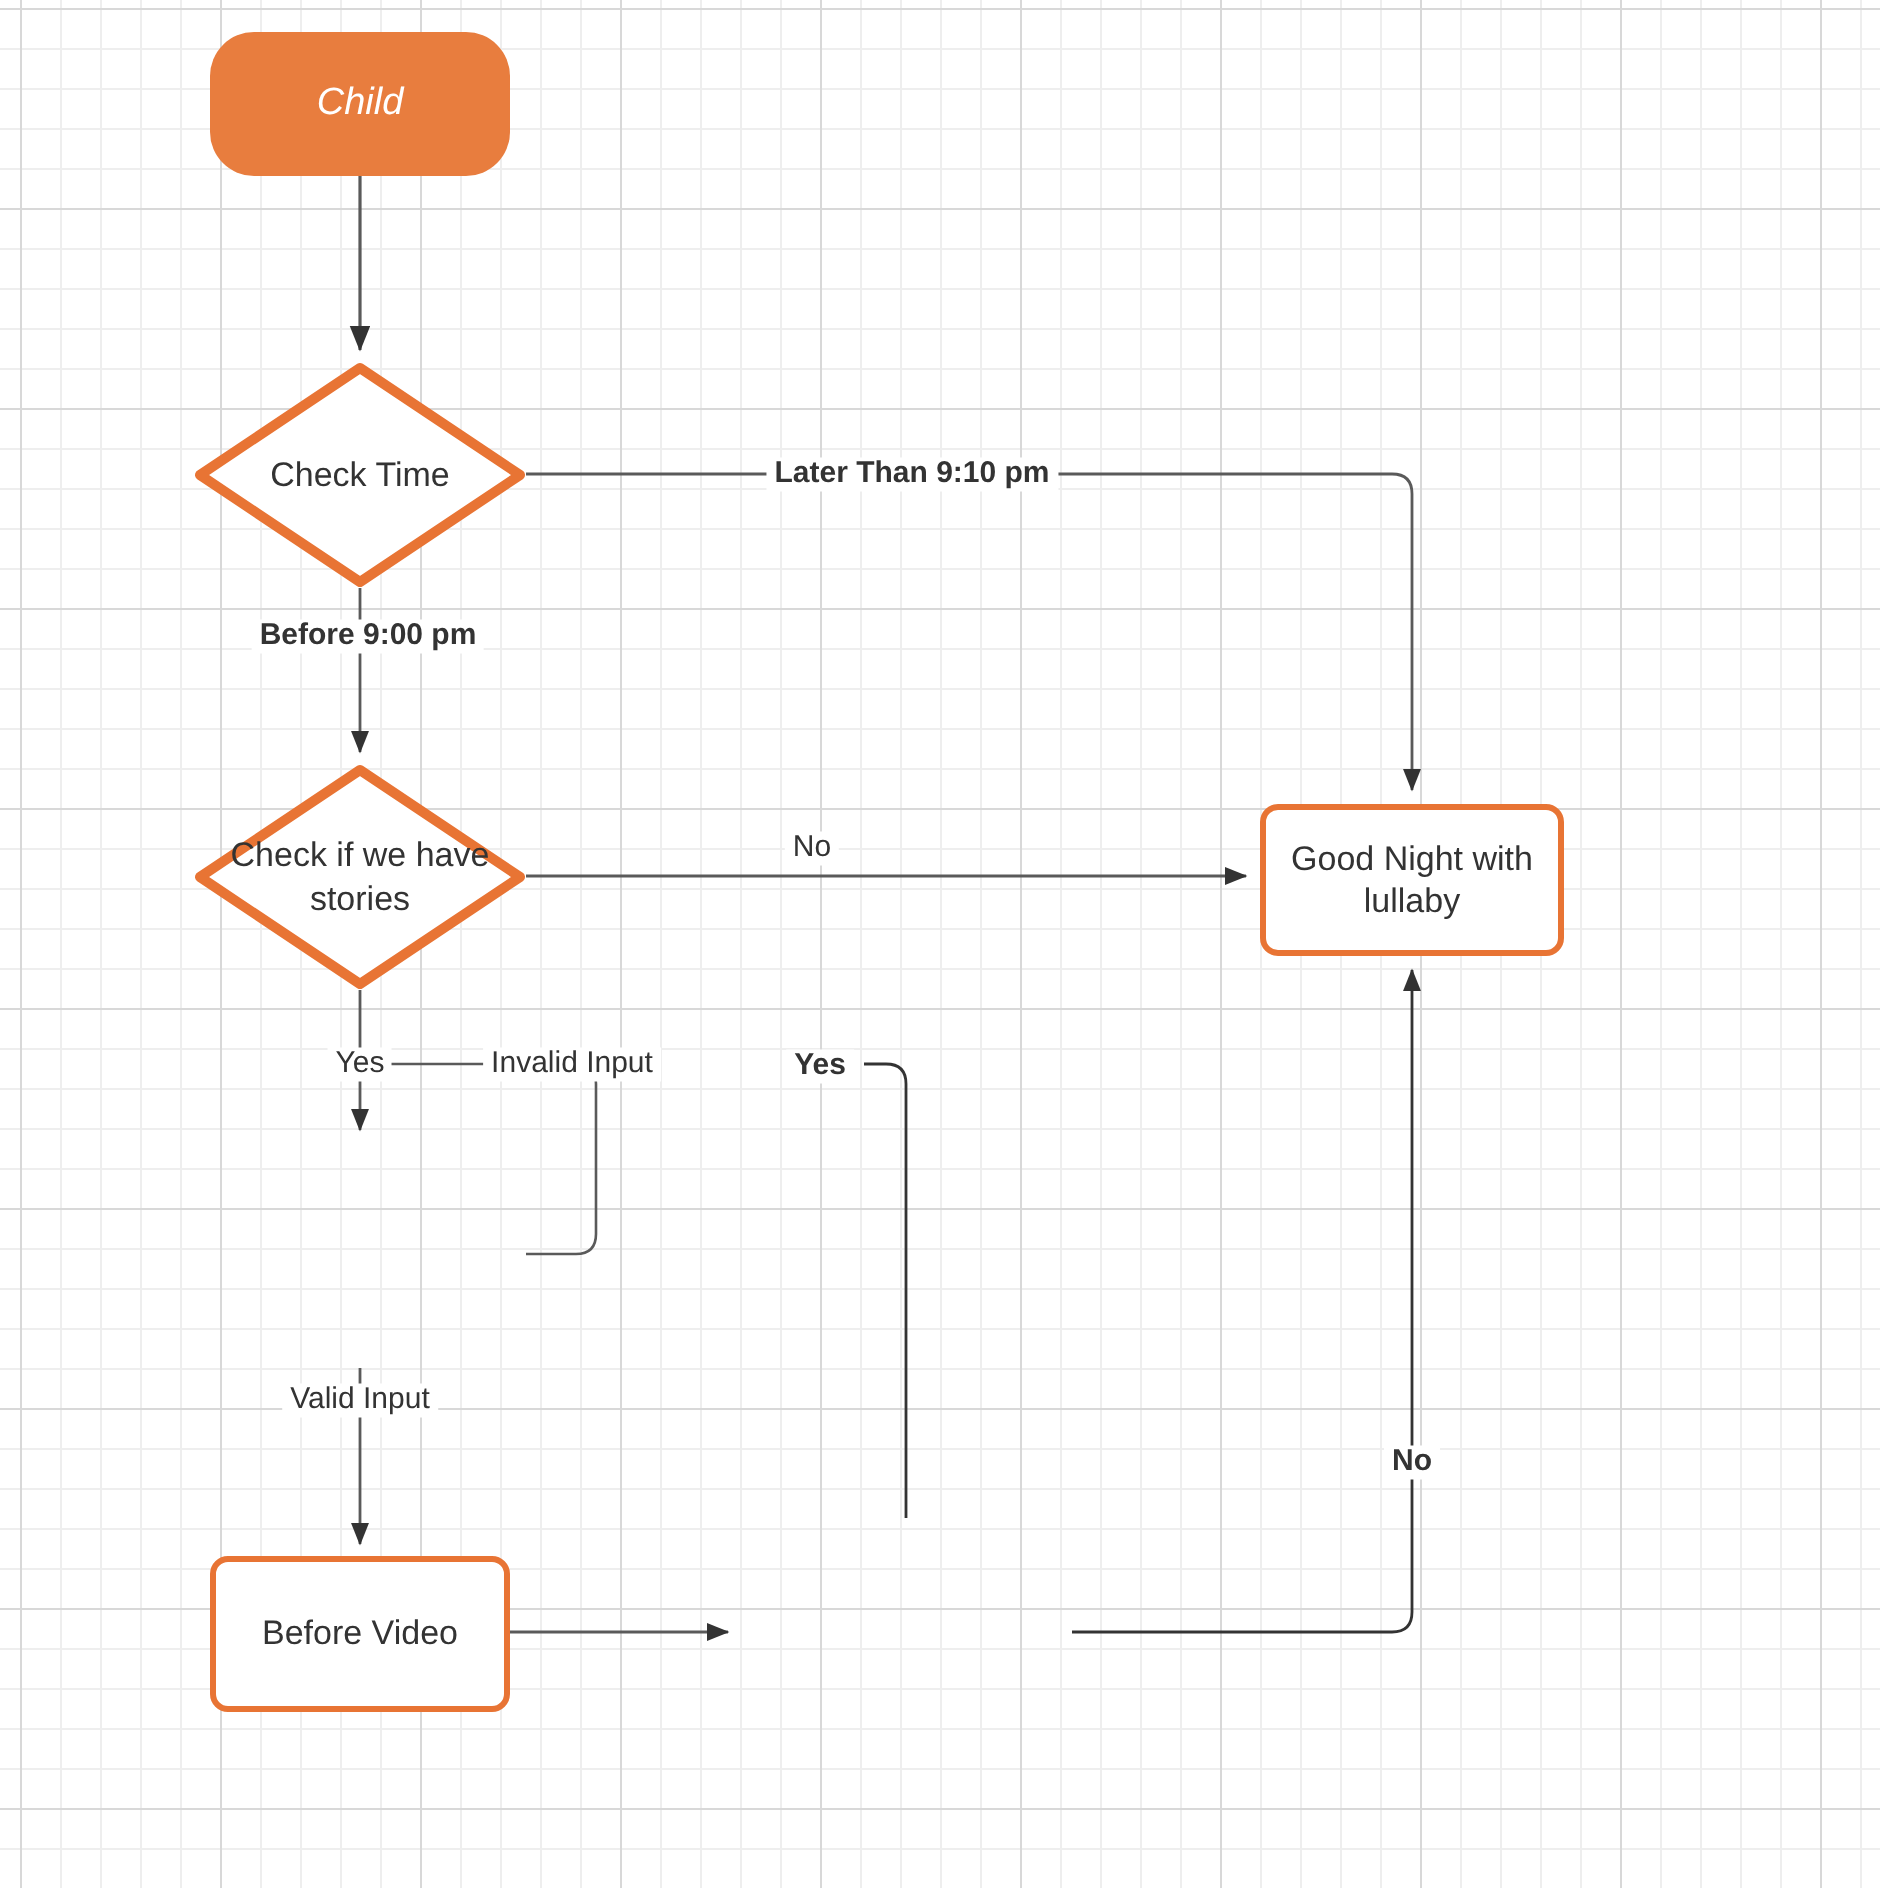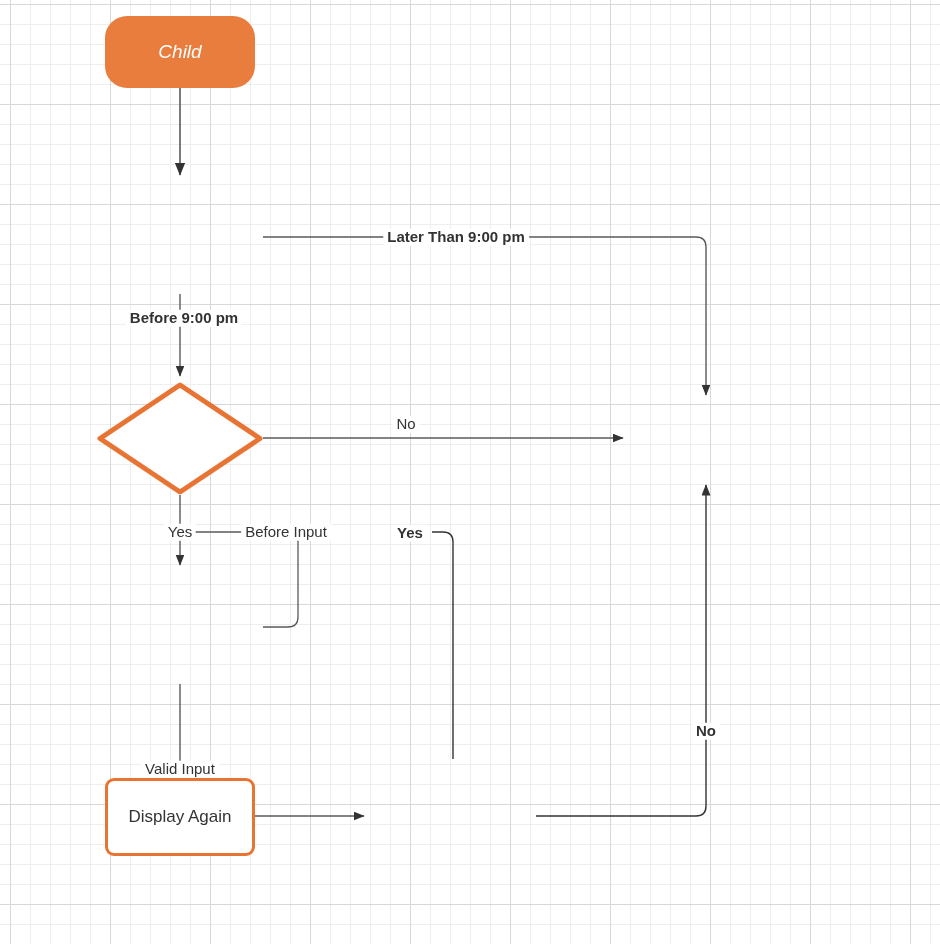--- a/index.html
+++ b/index.html
@@ -125,43 +125,59 @@
 
     <path d="M453,759 L453,542 Q453,532 443,532 L432,532" fill="none" stroke="#333333" stroke-width="1.4"></path>
 
     <path d="M536,816 L696,816 Q706,816 706,806 L706,485" fill="none" stroke="#333333" stroke-width="1.4" marker-end="url(#arrowhead)"></path>
   </svg>
 
   <div class="node node-terminal" style="left:105px; top:16px; width:150px; height:72px;">
     <span>Child</span>
   </div>
 
+  <div class="node node-decision" style="left:97px; top:181px; width:166px; height:113px;">
+    <svg class="diamond-shape" viewBox="0 0 166 113" preserveAspectRatio="none">
+      <polygon points="83,3 163,56.5 83,110 3,56.5" fill="#ffffff" stroke="#E87434" stroke-width="5" stroke-linejoin="round" vector-effect="non-scaling-stroke"></polygon>
+    </svg>
+    <span class="decision-label">Check Time</span>
+  </div>
 
   <div class="node node-decision" style="left:97px; top:382px; width:166px; height:113px;">
     <svg class="diamond-shape" viewBox="0 0 166 113" preserveAspectRatio="none">
       <polygon points="83,3 163,56.5 83,110 3,56.5" fill="#ffffff" stroke="#E87434" stroke-width="5" stroke-linejoin="round" vector-effect="non-scaling-stroke"></polygon>
     </svg>
+    <span class="decision-label" style="white-space:normal; width:175px; display:block;">
+      <span>Check if we have</span><br>
+      <span>stories</span>
+    </span>
   </div>
 
 
   <div class="node node-process" style="left:105px; top:778px; width:150px; height:78px;">
-    <span>Display Again</span>
+    <span>Before Video</span>
   </div>
 
 
+  <div class="node node-process" style="left:630px; top:402px; width:152px; height:76px;">
+    <span>
+      <span>Good Night with</span><br>
+      <span>lullaby</span>
+    </span>
+  </div>
 
-  <div class="edge-label bold" style="left:456px; top:237px;">Later Than 9:00 pm</div>
+  <div class="edge-label bold" style="left:456px; top:237px;">Later Than 9:10 pm</div>
 
   <div class="edge-label bold" style="left:184px; top:318px;">Before 9:00 pm</div>
 
   <div class="edge-label" style="left:406px; top:424px;">No</div>
 
   <div class="edge-label" style="left:180px; top:532px;">Yes</div>
 
-  <div class="edge-label" style="left:286px; top:532px;">Before Input</div>
+  <div class="edge-label" style="left:286px; top:532px;">Invalid Input</div>
 
-  <div class="edge-label" style="left:180px; top:769px;">Valid Input</div>
+  <div class="edge-label" style="left:180px; top:700px;">Valid Input</div>
 
   <div class="edge-label bold" style="left:410px; top:533px;">Yes</div>
 
   <div class="edge-label bold" style="left:706px; top:731px;">No</div>
 
 </div>
 
 </body></html>

